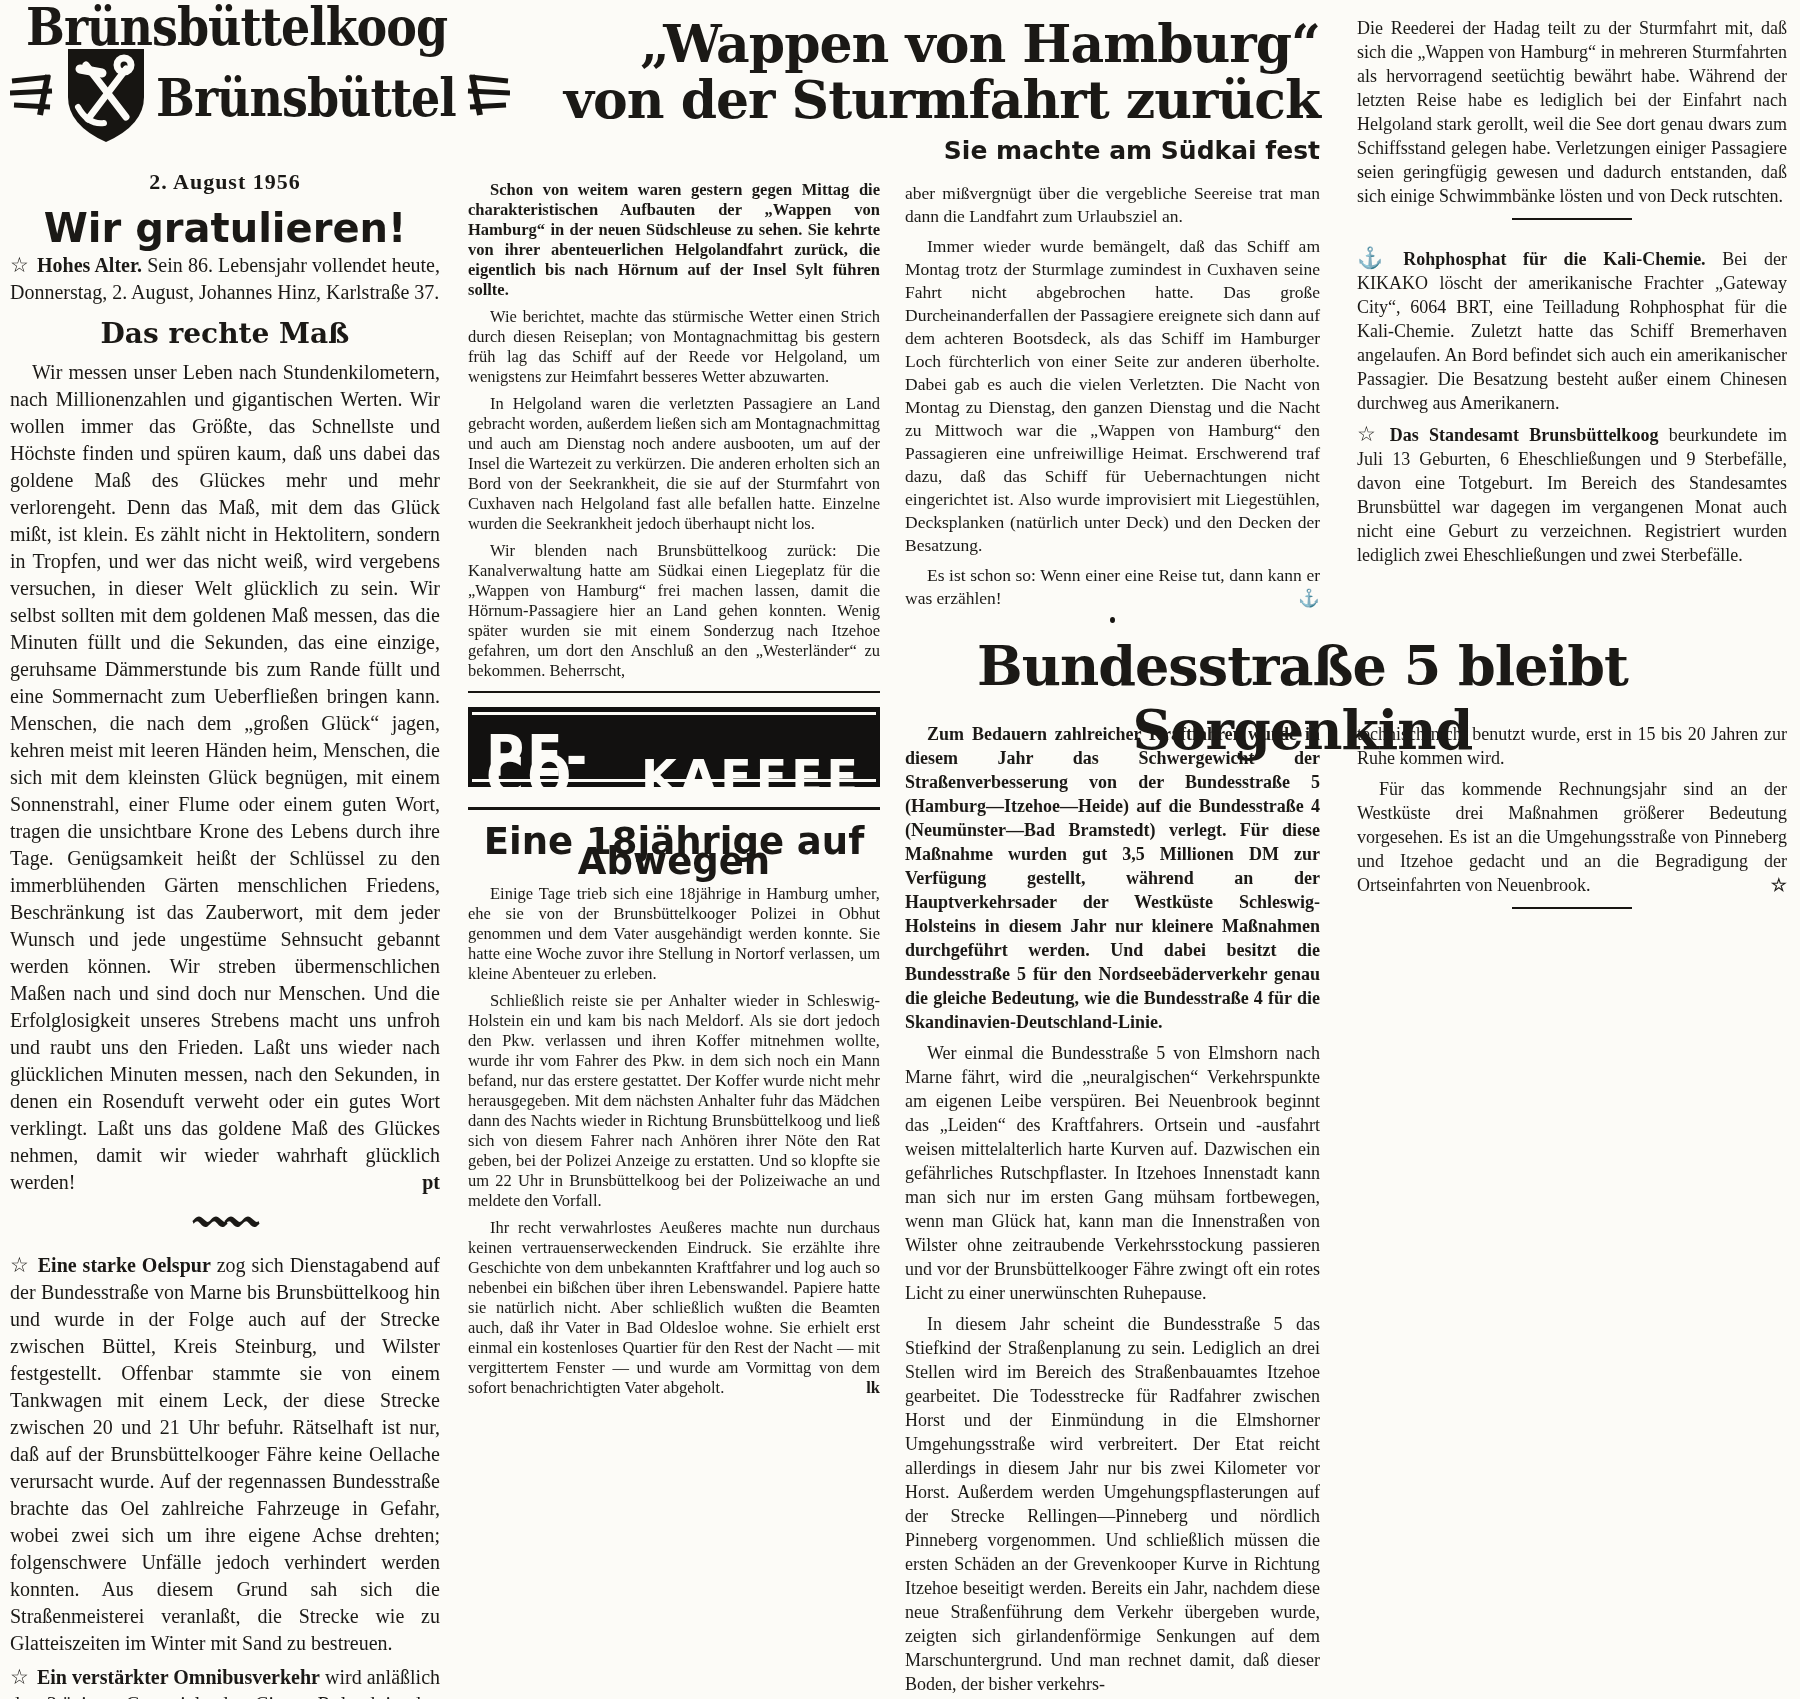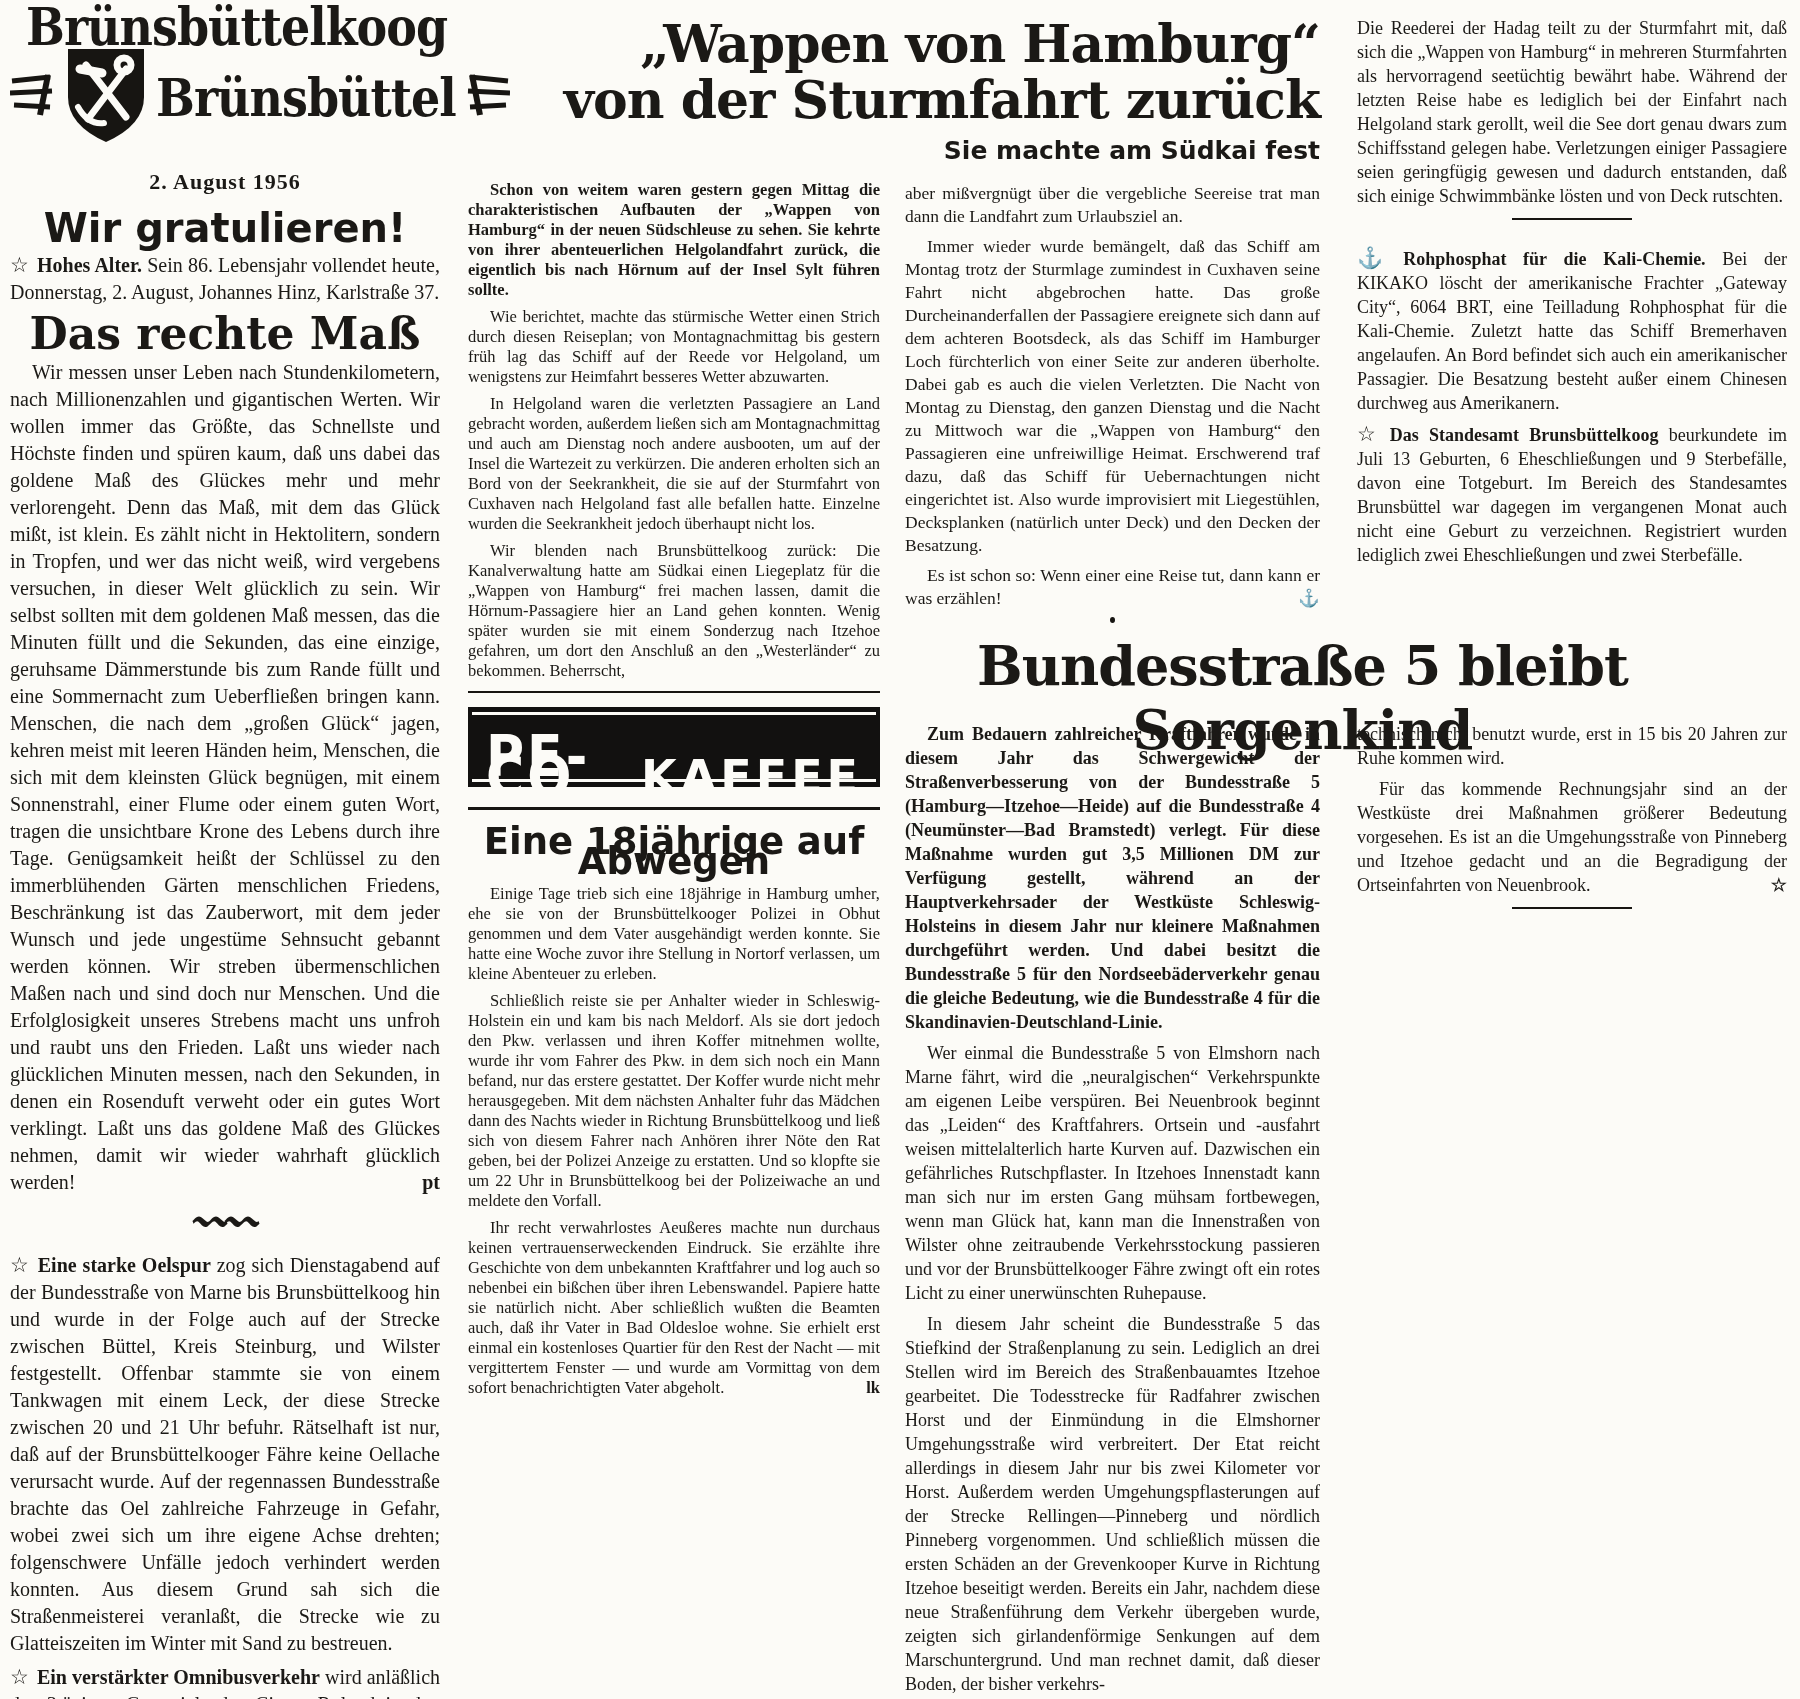--- a/index.html
+++ b/index.html
@@ -24,21 +24,21 @@
   .mast-title1{font-family:"DejaVu Serif",serif;font-weight:bold;font-size:46px;
     letter-spacing:-1px;margin:2px 0 0 16px;white-space:nowrap;transform:scaleY(1.15);}
   .mast-row{display:flex;align-items:center;gap:8px;margin-top:4px;}
   .mast-title2{font-family:"DejaVu Serif",serif;font-weight:bold;font-size:46px;
     letter-spacing:-1px;white-space:nowrap;transform:scaleY(1.15);}
   .mast-date{text-align:center;font-weight:bold;font-size:22px;margin-top:16px;letter-spacing:1px;}
 
   .h-sans{font-family:"DejaVu Sans",sans-serif;font-weight:bold;text-align:center;text-indent:0;}
   .h-serif{font-family:"DejaVu Serif",serif;font-weight:bold;text-align:center;text-indent:0;}
   #greeting-title{font-size:40px;margin:20px 0 10px 0;}
-  #editorial-title{font-size:44px;margin:14px 0 12px 0;}
+  #editorial-title{font-size:28px;margin:14px 0 12px 0;}
 
   .lead-bold{font-weight:bold;}
   .star{font-size:21px;padding-right:8px;}
   .sig{float:right;font-weight:bold;}
   .wavy{ text-align:center;font-size:34px;letter-spacing:-2px;line-height:30px;
     margin:10px 0 16px 0;text-indent:0;}
 
   
   #wappen-headline{left:470px;top:16px;width:850px;text-align:right;}
   #wappen-headline .l1,#wappen-headline .l2{

